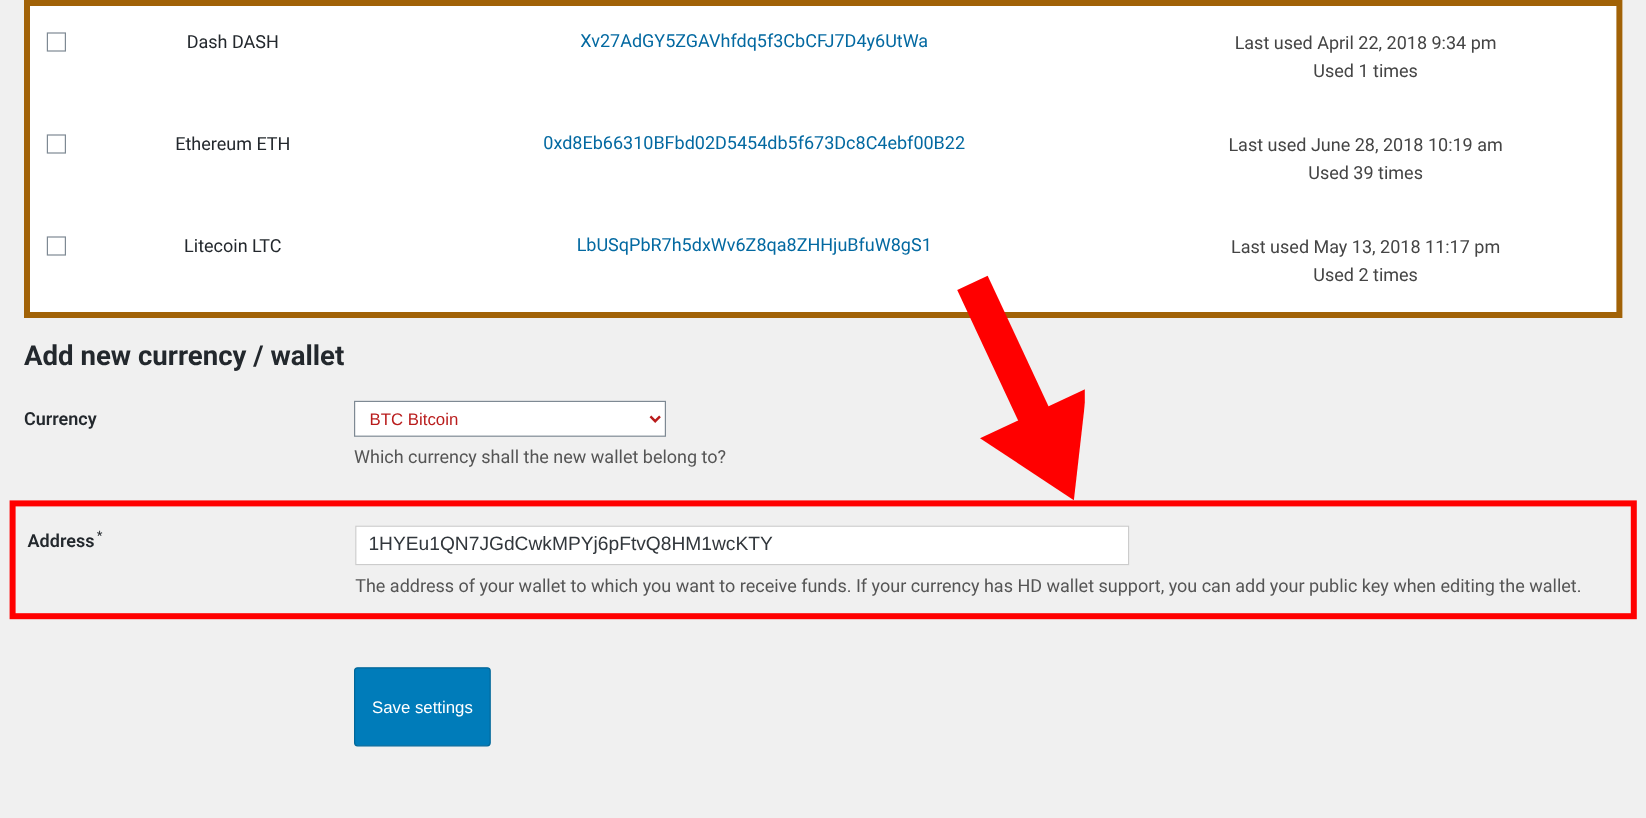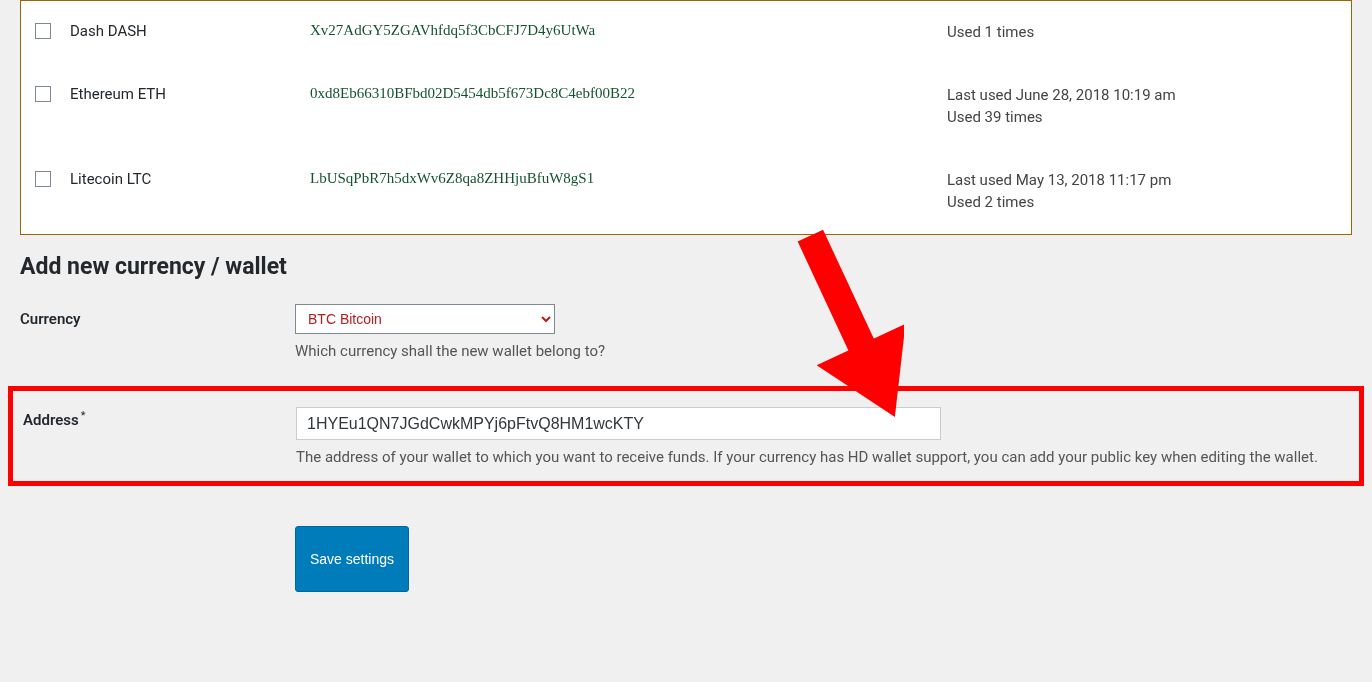--- a/index.html
+++ b/index.html
@@ -11,22 +11,23 @@
       font-family: -apple-system, BlinkMacSystemFont, "Segoe UI", Roboto, Arial, sans-serif;
       background: #f0f0f0;
       color: #32373c;
       font-size: 14px;
       width: 1372px;
       height: 682px;
       overflow: hidden;
     }
     .wallet-table {
       background: #fff;
-      border: 1px solid #a16207;
+      border: 5px solid #a16207;
       margin: 0 20px 12px 20px;
+      text-align: center;
     }
     .wallet-row {
       display: flex;
       padding: 20px 14px;
       align-items: flex-start;
     }
     .wallet-checkbox-cell {
       width: 35px;
       display: flex;
       align-items: flex-start;
@@ -43,24 +44,23 @@
       width: 240px;
       color: #23282d;
       font-size: 15px;
       padding-top: 1px;
     }
     .wallet-address-cell {
       flex: 1;
       font-size: 15px;
     }
     .wallet-address-link {
-      color: #14532d;
+      color: #0369a1;
       text-decoration: none;
       cursor: pointer;
-      font-family: Liberation Serif, serif;
     }
     .wallet-usage-cell {
       width: 390px;
       color: #444;
       font-size: 15px;
       line-height: 1.5;
     }
     .section-heading {
       font-size: 23px;
       font-weight: 700;
@@ -149,20 +149,21 @@
 <div class="wallet-table">
   <div class="wallet-row">
     <div class="wallet-checkbox-cell">
       <div class="wallet-checkbox"></div>
     </div>
     <div class="wallet-currency-cell">Dash DASH</div>
     <div class="wallet-address-cell">
       <a class="wallet-address-link">Xv27AdGY5ZGAVhfdq5f3CbCFJ7D4y6UtWa</a>
     </div>
     <div class="wallet-usage-cell">
+      <div>Last used April 22, 2018 9:34 pm</div>
       <div>Used 1 times</div>
     </div>
   </div>
 
   <div class="wallet-row">
     <div class="wallet-checkbox-cell">
       <div class="wallet-checkbox"></div>
     </div>
     <div class="wallet-currency-cell">Ethereum ETH</div>
     <div class="wallet-address-cell">

